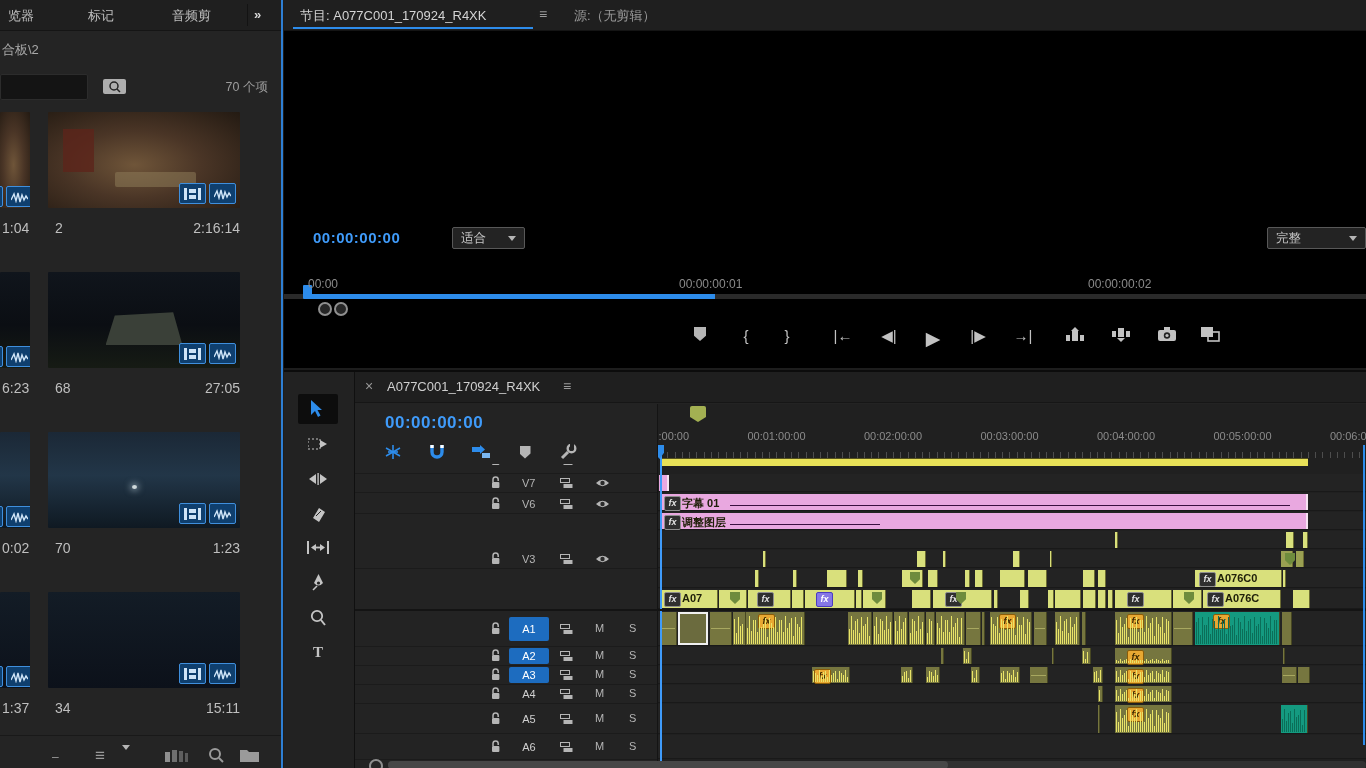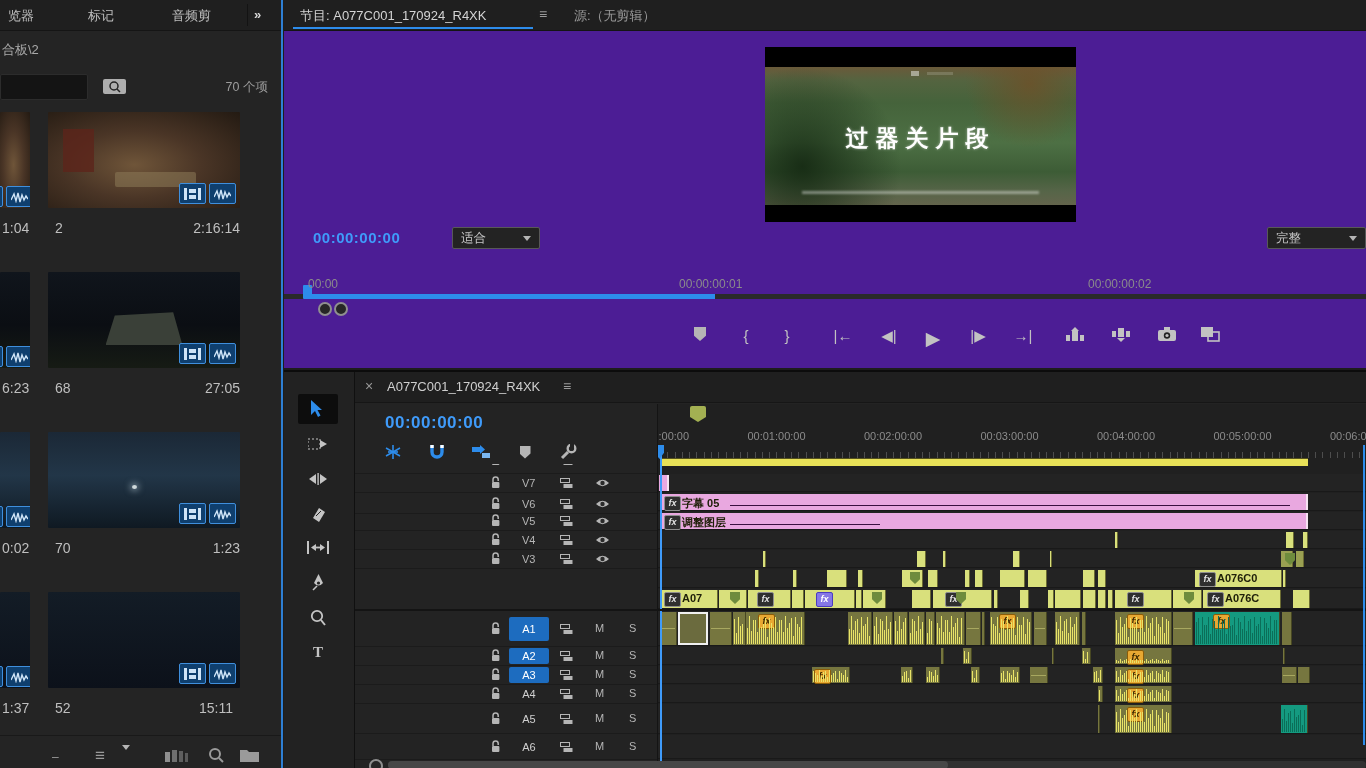--- a/index.html
+++ b/index.html
@@ -27,21 +27,21 @@
   .th-night{background:linear-gradient(180deg,#131c26 0%,#0c111a 100%);}
   .av-badges{position:absolute;display:flex;gap:3px;}
   .badge{width:25px;height:19px;background:#0f3f6e;border:1px solid #3f8fdd;border-radius:2px;display:flex;align-items:center;justify-content:center;}
   .itm-num{position:absolute;font-size:14px;color:#bfbfbf;}
   .itm-dur{position:absolute;font-size:14px;color:#bfbfbf;text-align:right;}
   #pp-status{left:0;top:735px;width:282px;height:33px;background:#242424;border-top:1px solid #191919;}
   .st-ic{position:absolute;color:#9a9a9a;}
   #divider-blue-left{left:281px;top:0;width:2px;height:768px;background:#2e7fd4;}
 
   
-  #monitor{left:284px;top:0;width:1082px;height:368px;background:#4c1d95;}
+  #monitor{left:284px;top:0;width:1082px;height:368px;background:#000000;}
   #mon-tabbar{left:0;top:0;width:1082px;height:30px;background:#1f1f1f;border-bottom:1px solid #141414;}
   #mon-program-tab{left:16px;top:7px;font-size:13px;color:#d4d4d4;}
   #mon-underline{left:9px;top:27px;width:240px;height:2px;background:#2d8ceb;}
   #mon-menu{left:255px;top:6px;font-size:14px;color:#9a9a9a;}
   #mon-source-tab{left:290px;top:7px;font-size:13px;color:#9a9a9a;}
   #mon-frame{left:481px;top:47px;width:311px;height:175px;background:#000;}
   #mon-img{position:absolute;left:0;top:20px;width:311px;height:138px;
     background:
       radial-gradient(circle at 12% 72%, rgba(20,40,18,.9) 0%, rgba(20,40,18,0) 34%),
       radial-gradient(circle at 85% 12%, rgba(110,80,40,.8) 0%, rgba(110,80,40,0) 22%),
@@ -247,22 +247,22 @@
               </svg>
             </span>
             <span class="badge">
               <svg width="17" height="12">
                 <polyline points="0,9 3,3 5,10 7,2 9,11 11,4 13,9 15,5 17,8" fill="none" stroke="#cfe4f7" stroke-width="1.4"></polyline>
               </svg>
             </span>
           </div>
         </div>
         <div class="itm-dur" style="left: 2px; top: 596px; width: 28px; text-align: left; overflow: hidden;">1:37</div>
-        <div class="itm-num" style="left: 55px; top: 596px;">52</div>
-        <div class="itm-dur" style="left: 133px; top: 596px; width: 100px;">15:11</div>
+        <div class="itm-num" style="left: 55px; top: 596px;">34</div>
+        <div class="itm-dur" style="left: 140px; top: 596px; width: 100px;">15:11</div>
       </div>
     <div class="abs" id="pp-status">
       <span class="st-ic" style="left:52px;top:14px">–</span>
       <span class="st-ic" style="left:95px;top:10px;font-size:17px">≡</span>
       <span class="st-ic" style="left:122px;top:14px"><span class="chev"></span></span>
       <span class="st-ic" style="left:165px;top:12px">
         <svg width="26" height="14">
             <rect x="0" y="4" width="5" height="10" fill="#8f8f8f"></rect>
             <rect x="7" y="2" width="5" height="12" fill="#6f6f6f"></rect>
             <rect x="14" y="3" width="4" height="11" fill="#5f5f5f"></rect>
@@ -284,30 +284,22 @@
   </section>
   <div class="abs" id="divider-blue-left"></div>
 
   <section class="abs" id="monitor">
     <div class="abs" id="mon-tabbar">
       <span class="abs" id="mon-program-tab">节目: A077C001_170924_R4XK</span>
       <div class="abs" id="mon-underline"></div>
       <span class="abs" id="mon-menu">≡</span>
       <span class="abs" id="mon-source-tab">源:（无剪辑）</span>
     </div>
-    <div class="abs" id="mon-frame">
-      <div id="mon-img">
-        <div class="wm" style="left:47%;top:4px;width:8px;height:5px"></div>
-        <div class="wm" style="left:52%;top:5px;width:26px;height:3px;opacity:.35"></div>
-        <div id="mon-overlay-text">过器关片段</div>
-        <div id="mon-caption"></div>
-      </div>
-    </div>
     <div class="abs" id="mon-tc">00:00:00:00</div>
-    <div class="dropdown" style="left:168px;top:227px;width:88px">
+    <div class="dropdown" style="left:168px;top:227px;width:73px">
       <span>适合</span>
         <span class="chev"></span>
     </div>
     <div class="dropdown" style="left:983px;top:227px;width:99px">
       <span>完整</span>
         <span class="chev"></span>
     </div>
     <div id="mon-ruler"></div>
     <div class="abs" id="mon-scrub-track"></div>
     <div class="abs" id="mon-scrub-fill"></div>
@@ -457,62 +449,20 @@
           </div>
         </div>
         <div class="trk-row" style="top: 123px; height: 19px; overflow: hidden;">
           <div class="trk-ic" style="left: 135px; top: 2px;">
             <svg width="11" height="13">
               <path d="M3,6 V3.6 a2.6,2.6 0 0 1 5.2,0 V5" fill="none" stroke="#b5b5b5" stroke-width="1.5"></path>
               <rect x="2" y="6" width="7.4" height="6" rx="1" fill="#b5b5b5"></rect>
             </svg>
           </div>
           <div class="trk-name" style="left: 167px; top: 3px;">V6</div>
-          <div class="trk-ic" style="left: 205px; top: 4px;">
-            <svg width="13" height="11">
-              <rect x="0.5" y="0.5" width="9" height="4" fill="none" stroke="#b5b5b5"></rect>
-              <rect x="3.5" y="6" width="9" height="4" fill="#b5b5b5"></rect>
-            </svg>
-          </div>
-          <div class="trk-ic" style="left: 240px; top: 4px;">
-            <svg width="15" height="10">
-              <path d="M1,5 Q7.5,-1.5 14,5 Q7.5,11.5 1,5 Z" fill="#b5b5b5"></path>
-              <circle cx="7.5" cy="5" r="2.2" fill="#2a2a2a"></circle>
-            </svg>
-          </div>
-        </div>
-        <div class="trk-row" style="top: 140px; height: 19px; overflow: hidden;">
-          <div class="trk-ic" style="left: 135px; top: 2px;">
-            <svg width="11" height="13">
-              <path d="M3,6 V3.6 a2.6,2.6 0 0 1 5.2,0 V5" fill="none" stroke="#b5b5b5" stroke-width="1.5"></path>
-              <rect x="2" y="6" width="7.4" height="6" rx="1" fill="#b5b5b5"></rect>
-            </svg>
-          </div>
-          <div class="trk-name" style="left: 167px; top: 3px;">V5</div>
-          <div class="trk-ic" style="left: 205px; top: 4px;">
-            <svg width="13" height="11">
-              <rect x="0.5" y="0.5" width="9" height="4" fill="none" stroke="#b5b5b5"></rect>
-              <rect x="3.5" y="6" width="9" height="4" fill="#b5b5b5"></rect>
-            </svg>
-          </div>
-          <div class="trk-ic" style="left: 240px; top: 4px;">
-            <svg width="15" height="10">
-              <path d="M1,5 Q7.5,-1.5 14,5 Q7.5,11.5 1,5 Z" fill="#b5b5b5"></path>
-              <circle cx="7.5" cy="5" r="2.2" fill="#2a2a2a"></circle>
-            </svg>
-          </div>
-        </div>
-        <div class="trk-row" style="top: 159px; height: 19px; overflow: hidden;">
-          <div class="trk-ic" style="left: 135px; top: 2px;">
-            <svg width="11" height="13">
-              <path d="M3,6 V3.6 a2.6,2.6 0 0 1 5.2,0 V5" fill="none" stroke="#b5b5b5" stroke-width="1.5"></path>
-              <rect x="2" y="6" width="7.4" height="6" rx="1" fill="#b5b5b5"></rect>
-            </svg>
-          </div>
-          <div class="trk-name" style="left: 167px; top: 3px;">V4</div>
           <div class="trk-ic" style="left: 205px; top: 4px;">
             <svg width="13" height="11">
               <rect x="0.5" y="0.5" width="9" height="4" fill="none" stroke="#b5b5b5"></rect>
               <rect x="3.5" y="6" width="9" height="4" fill="#b5b5b5"></rect>
             </svg>
           </div>
           <div class="trk-ic" style="left: 240px; top: 4px;">
             <svg width="15" height="10">
               <path d="M1,5 Q7.5,-1.5 14,5 Q7.5,11.5 1,5 Z" fill="#b5b5b5"></path>
               <circle cx="7.5" cy="5" r="2.2" fill="#2a2a2a"></circle>
@@ -760,21 +710,21 @@
         <div class="tick" style="left: 671.76px; top: 48px; height: 6px;"></div>
         <div class="tick" style="left: 679.04px; top: 48px; height: 6px;"></div>
         <div class="tick" style="left: 686.32px; top: 48px; height: 6px;"></div>
         <div class="tick" style="left: 693.6px; top: 48px; height: 6px;"></div>
         <div class="tick" style="left: 700.88px; top: 48px; height: 6px;"></div>
         <div style="position: absolute; left: 32px; top: 2px; width: 16px; height: 16px; background: rgb(163, 176, 82); clip-path: polygon(0px 0px, 100% 0px, 100% 68%, 50% 100%, 0px 68%); border-radius: 2px;"></div>
         <div style="position: absolute; left: 2px; top: 54px; width: 648px; height: 7px; background: rgb(232, 225, 88); border-top: 1px solid rgb(85, 81, 30);"></div>
         <div class="clip pink" style="left: 1px; top: 71px; width: 10px; height: 16px;"></div>
         <div class="clip pink" style="left: 2px; top: 90px; width: 648px; height: 16px;">
           <div class="fxb fx-gray" style="left: 4px; top: 2px;">fx</div>
-          <div class="clip-label">字幕 05</div>
+          <div class="clip-label">字幕 01</div>
           <div class="uline" style="left: 70px; width: 560px;"></div>
         </div>
         <div class="clip pink" style="left: 2px; top: 109px; width: 648px; height: 16px;">
           <div class="fxb fx-gray" style="left: 4px; top: 2px;">fx</div>
           <div class="clip-label">调整图层</div>
           <div class="uline" style="left: 70px; width: 150px;"></div>
         </div>
         <div class="clip vid" style="left: 457px; top: 128px; width: 3px; height: 16px;"></div>
         <div class="clip vid" style="left: 628px; top: 128px; width: 8px; height: 16px;"></div>
         <div class="clip vid" style="left: 645px; top: 128px; width: 5px; height: 16px;"></div>

